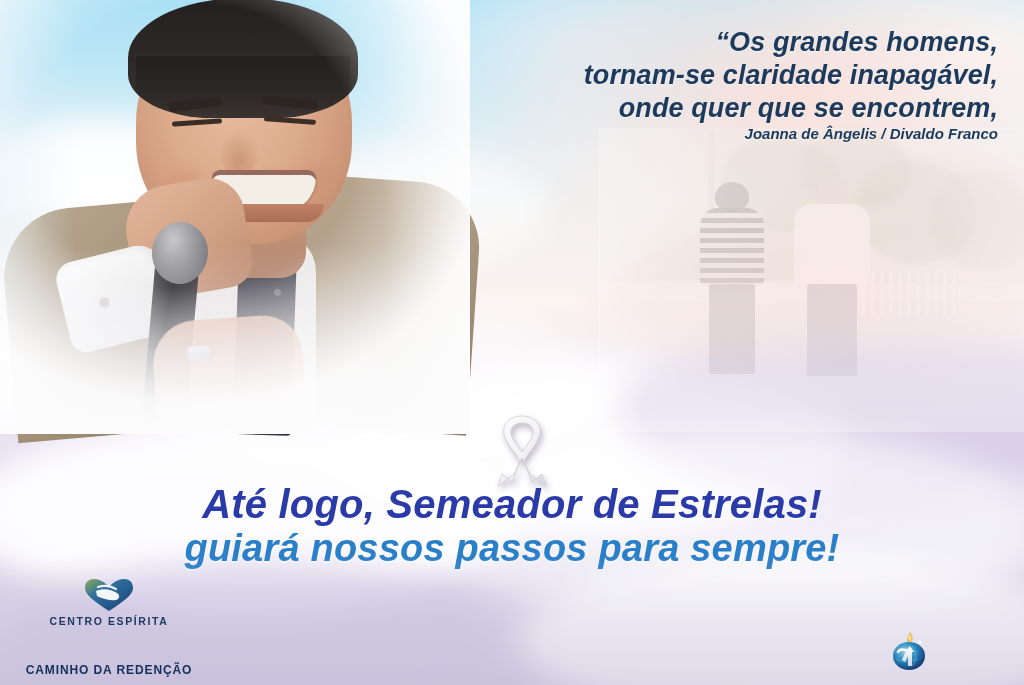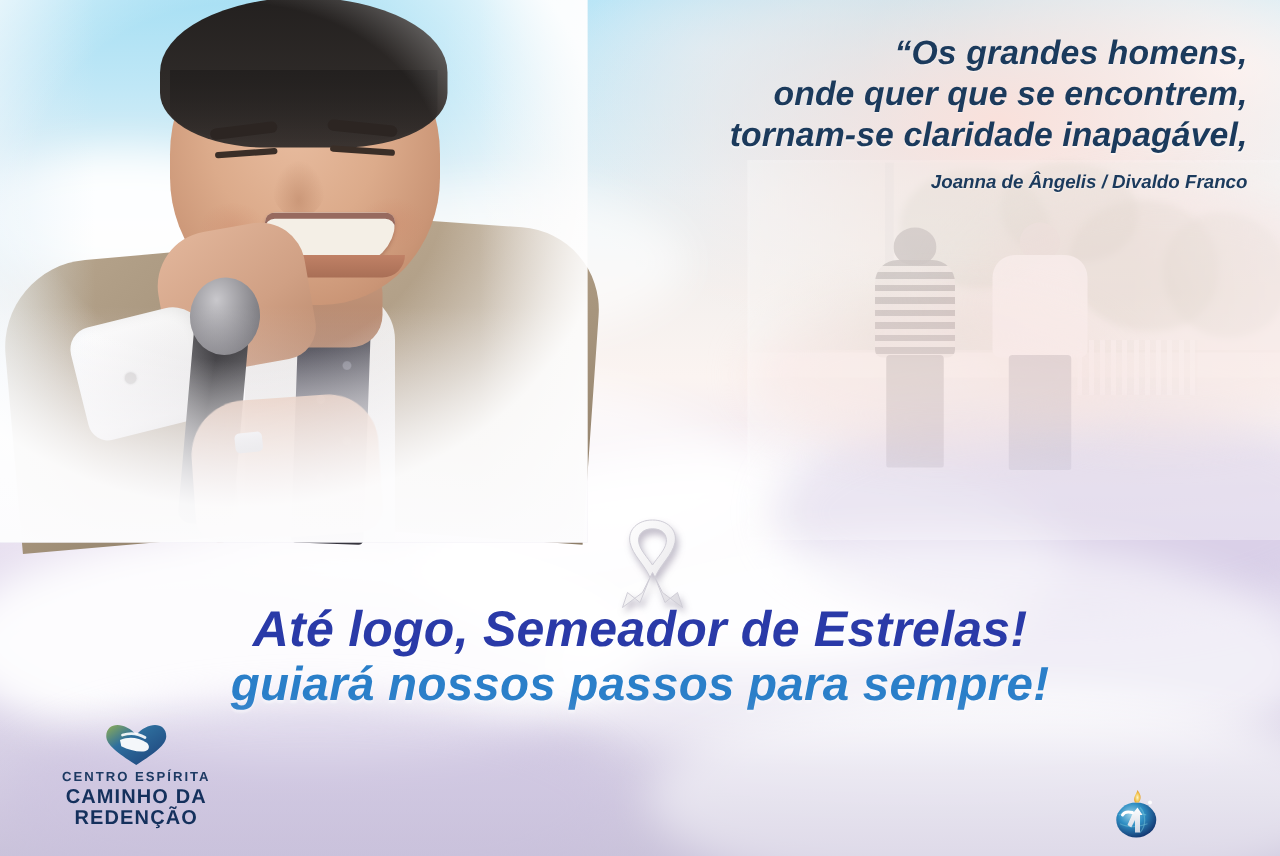--- a/index.html
+++ b/index.html
@@ -194,46 +194,46 @@
     font-style: italic;
     font-weight: 700;
     font-size: 27px;
     line-height: 33px;
     letter-spacing: 0.1px;
     color: #1b3a5c;
     white-space: nowrap;
     text-shadow: 0 1px 1px rgba(255,255,255,0.55);
   }
   .quote-credit {
-    margin-top: 12px;
+    margin-top: 0;
     font-style: italic;
     font-weight: 700;
     font-size: 15px;
     color: #1b3a5c;
     text-shadow: 0 1px 1px rgba(255,255,255,0.5);
   }
 
   
   .ribbon { position:absolute; left:484px; top:408px; width:76px; height:82px; }
   .ribbon svg { display:block; filter: drop-shadow(2px 4px 3px rgba(90,80,110,0.38)); }
 
   
   .headline { position:absolute; left:0; right:0; top:484px; text-align:center; }
   .hl-line { font-style: italic; font-weight: 700; letter-spacing:0.2px; line-height:1.02; }
   .hl-1 { font-size:40px; color:#2a3aa8; text-shadow: 0 2px 2px rgba(255,255,255,0.5); }
   .hl-2 { font-size:38px; color:#2b55bb; margin-top:4px; text-shadow: 0 2px 2px rgba(255,255,255,0.5); }
   .hl-3 { font-size:38px; color:#2a7fc9; margin-top:4px; text-shadow: 0 2px 2px rgba(255,255,255,0.5); }
 
   
   .logo { position:absolute; text-align:center; }
-  .logo-left  { left:14px;  bottom:22px;  width:190px; }
+  .logo-left  { left:14px;  bottom:6px;  width:190px; }
   .logo-right { right:14px; bottom:10px; width:200px; }
   .logo-mark { display:block; margin:0 auto 3px auto; }
   .logo-t1 { font-size:10.5px; font-weight:700; letter-spacing:1.6px; color:#1d3a63; line-height:13px; }
-  .logo-t2 { font-size:16px; font-weight:700; letter-spacing:0.9px; color:#14305c; line-height:17px; }
+  .logo-t2 { font-size:12px; font-weight:700; letter-spacing:0.9px; color:#14305c; line-height:17px;margin-top:34px; }
   .logo-r1 { font-size:14.5px; font-weight:700; letter-spacing:0.8px; color:#14305c; line-height:17px; }
 
   
   .bottom-tint {
     position:absolute; left:0; right:0; bottom:0; height:130px;
     background:linear-gradient(180deg, rgba(205,198,222,0) 0%, rgba(203,196,221,0.35) 45%, rgba(198,191,216,0.55) 100%);
     pointer-events:none;
   }
 </style>
 </head>
@@ -305,22 +305,22 @@
     <div class="p-cuff-btn"></div>
     <div class="p-mic"></div>
     <div class="p-mic-head"></div>
     <div class="p-hand2"></div>
     <div class="p-ring"></div>
     <div class="p-softedge"></div>
   </div>
 
   <div class="quote-block">
     <div class="quote-line">“Os grandes homens,</div>
+    <div class="quote-line">tornam-se claridade inapagável,</div>
     <div class="quote-line">onde quer que se encontrem,</div>
-    <div class="quote-line">tornam-se claridade inapagável,</div>
     <div class="quote-credit">Joanna de Ângelis / Divaldo Franco</div>
   </div>
 
   <div class="ribbon">
     <svg width="76" height="82" viewBox="0 0 76 82" xmlns="http://www.w3.org/2000/svg">
       <defs>
         <linearGradient id="rg" x1="0" y1="0" x2="1" y2="1">
           <stop offset="0%" stop-color="#ffffff"></stop>
           <stop offset="55%" stop-color="#f1f0f2"></stop>
           <stop offset="100%" stop-color="#d9d7de"></stop>

